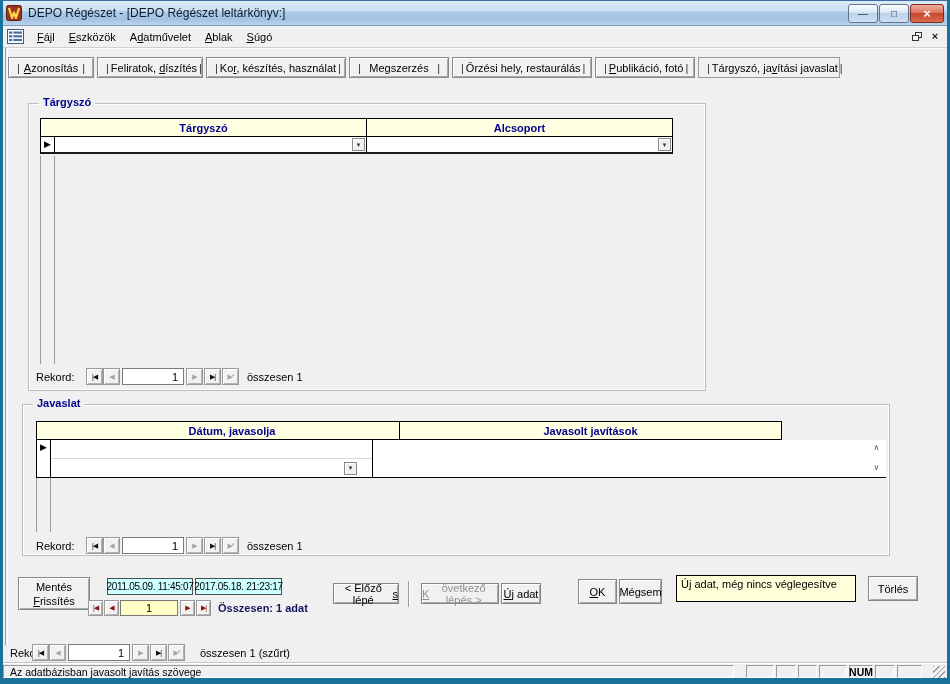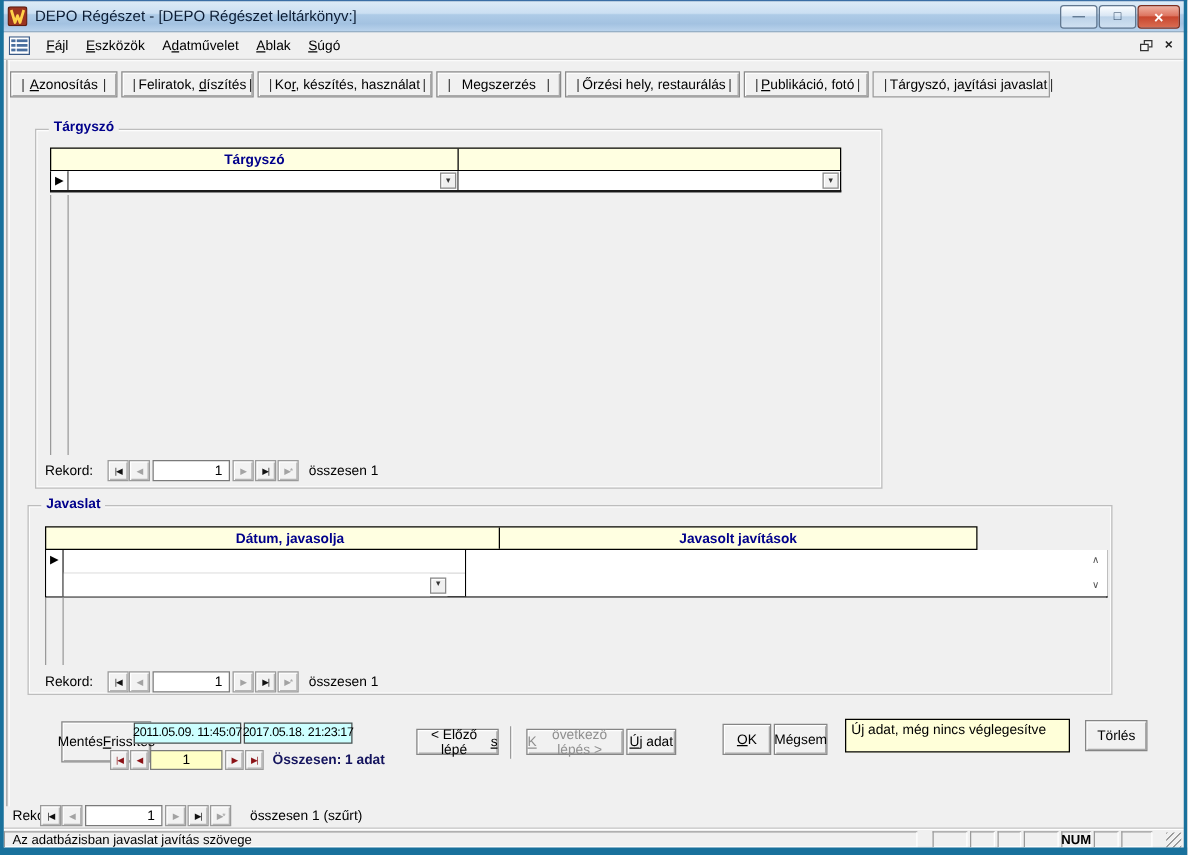--- a/index.html
+++ b/index.html
@@ -196,20 +196,21 @@
       <span>Tárgyszó, ja<u>v</u>ítási javaslat</span>
       <span class="pipe">|</span>
     </button>
   </div>
 
   <div class="abs groupbox" style="left:28px;top:103px;width:678px;height:288px;">
     <span class="legend">Tárgyszó</span>
 
     <div class="abs grid-header" style="left:11px;top:14px;width:633px;height:19px;">
       <div class="hcell" style="width:326px;border-right:1px solid #000;">Tárgyszó</div>
+      <div class="hcell" style="flex:1;">Alcsoport</div>
     </div>
 
     <div class="abs grid-row" style="left:11px;top:33px;width:633px;height:17px;">
       <div class="selcell">
         <span>▶</span>
       </div>
       <div class="combo" style="width:312px;border-right:1px solid #000;">
         <input value="" style="">
         <button class="dd-btn">▾</button>
       </div>
@@ -265,21 +266,21 @@
       <button class="abs nb" style="left:63px;top:132px;">|◀</button>
       <button class="abs nb dis" style="left:80px;top:132px;">◀</button>
       <input class="abs rec-input" style="left: 99px; top: 132px; width: 62px; height: 17px;" value="1">
       <button class="abs nb dis" style="left:163px;top:132px;">▶</button>
       <button class="abs nb" style="left:181px;top:132px;">▶|</button>
       <button class="abs nb dis" style="left:199px;top:132px;">▶*</button>
       <span class="abs" style="left:224px;top:135px;">összesen  1</span>
     </div>
   </div>
 
-  <button class="btn abs" style="left:18px;top:577px;width:72px;height:33px;flex-direction:row;line-height:14px;margin-left:31px;">
+  <button class="btn abs" style="left:18px;top:577px;width:72px;height:33px;flex-direction:column;line-height:14px;">
     <span>Mentés</span>
     <span><u>F</u>rissítés</span>
   </button>
 
   <div class="abs cyanbox" style="left:107px;top:578px;width:86px;height:17px;">2011.05.09. 11:45:07</div>
   <div class="abs cyanbox" style="left:195px;top:578px;width:87px;height:17px;">2017.05.18. 21:23:17</div>
 
   <div class="red">
     <button class="abs nb" style="left:88px;top:600px;">|◀</button>
     <button class="abs nb" style="left:104px;top:600px;">◀</button>
@@ -306,21 +307,21 @@
     <button class="abs nb dis" style="left:49px;top:644px;">◀</button>
     <input class="abs rec-input" style="left: 68px; top: 644px; width: 62px; height: 17px;" value="1">
     <button class="abs nb dis" style="left:132px;top:644px;">▶</button>
     <button class="abs nb" style="left:150px;top:644px;">▶|</button>
     <button class="abs nb dis" style="left:168px;top:644px;">▶*</button>
     <span class="abs" style="left:200px;top:647px;">összesen  1 (szűrt)</span>
   </div>
 
   <div class="abs statusbar">
     <div class="spanel" style="left:0;width:731px;padding-left:6px;">
-      <span>Az adatbázisban javaslat javítás szövege</span>
+      <span>Az adatbázisban javasolt javítás szövege</span>
     </div>
     <div class="spanel" style="left:743px;width:28px;"></div>
     <div class="spanel" style="left:773px;width:20px;"></div>
     <div class="spanel" style="left:795px;width:19px;"></div>
     <div class="spanel" style="left:816px;width:28px;"></div>
     <div class="spanel" style="left:846px;width:24px;justify-content:center;font-weight:bold;">NUM</div>
     <div class="spanel" style="left:872px;width:20px;"></div>
     <div class="spanel" style="left:894px;width:25px;"></div>
     <div class="grip"></div>
   </div>

